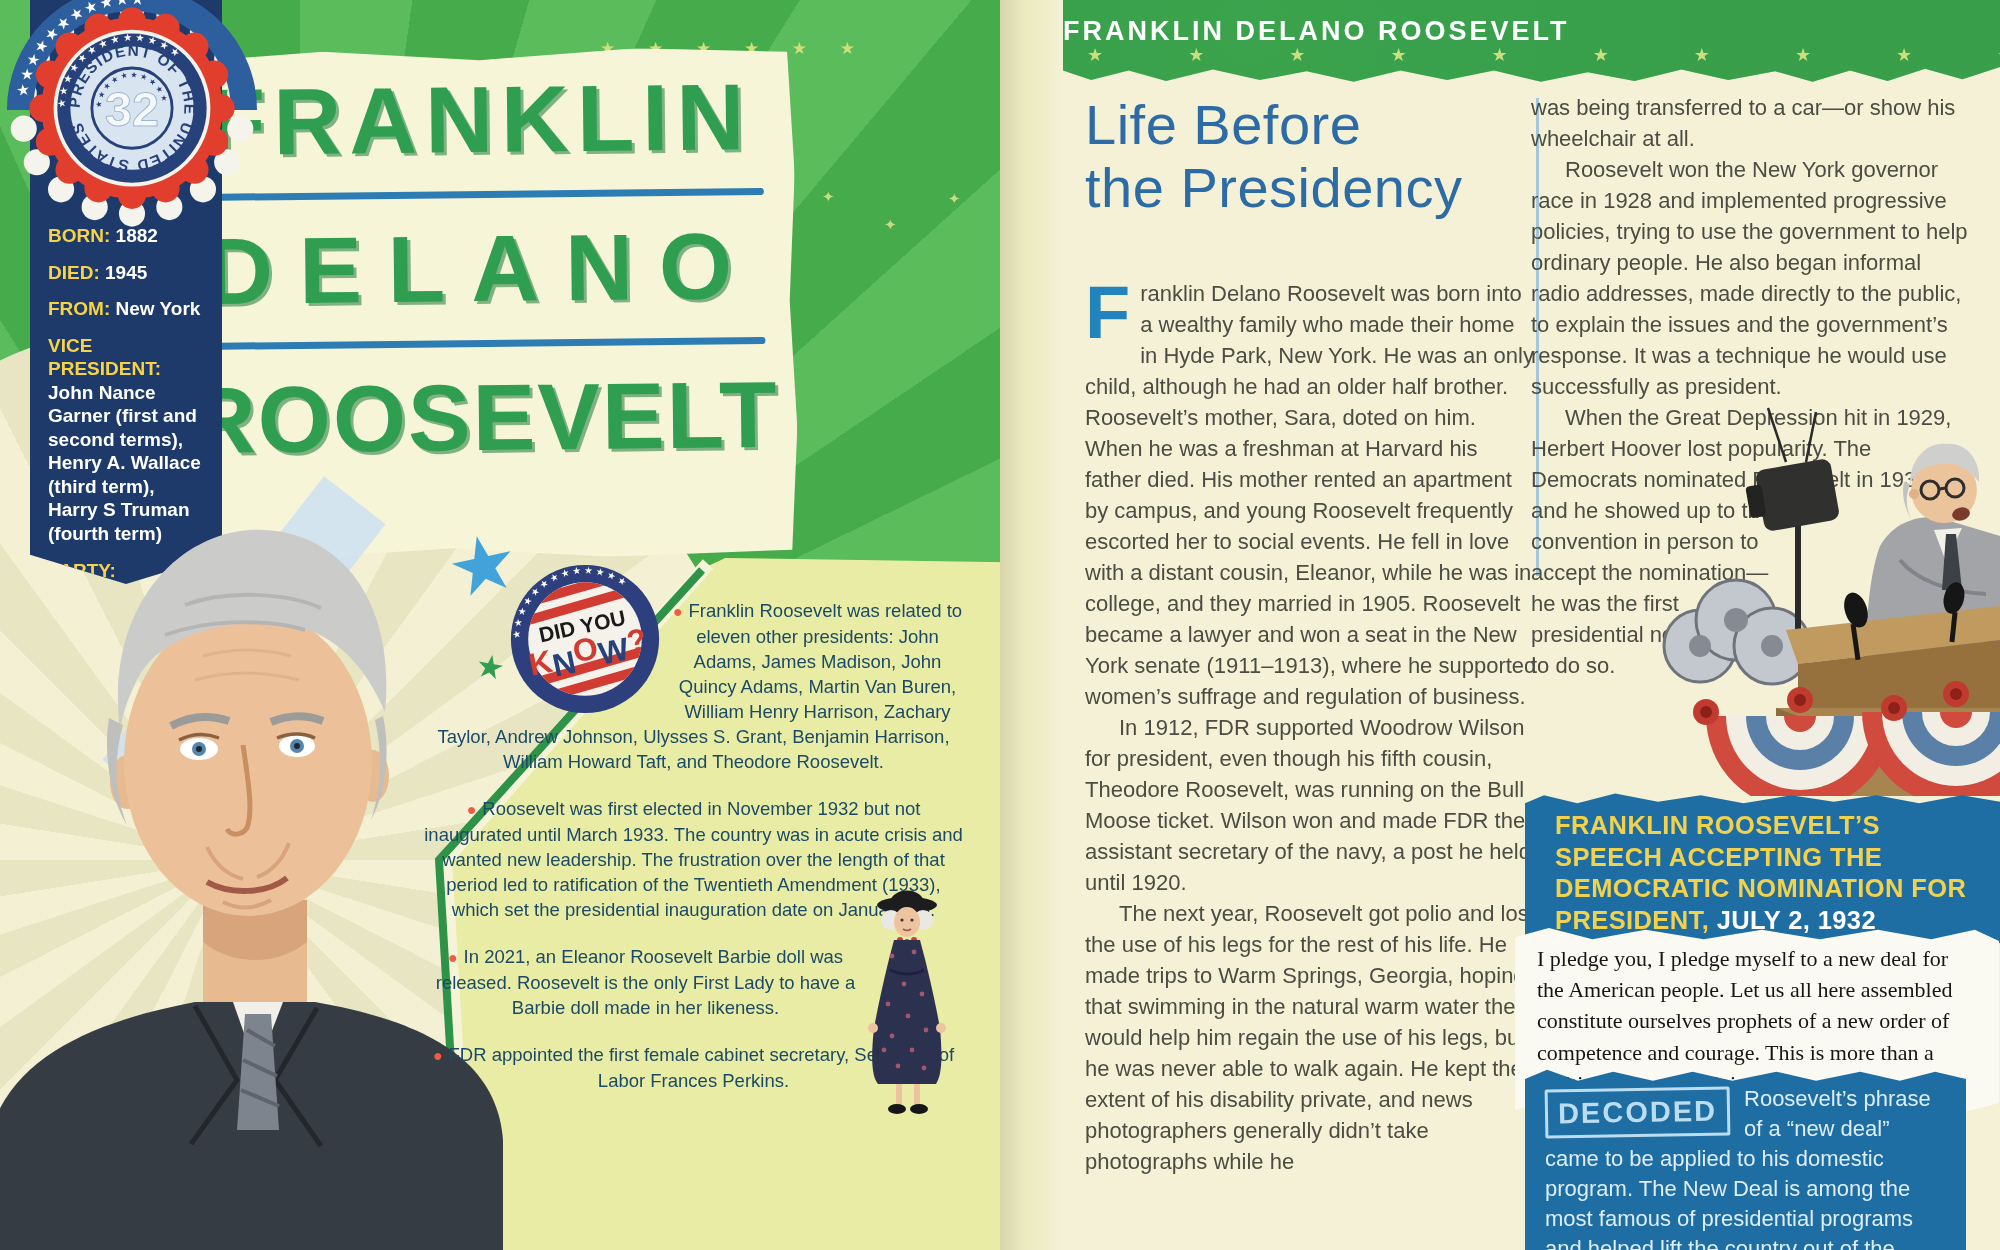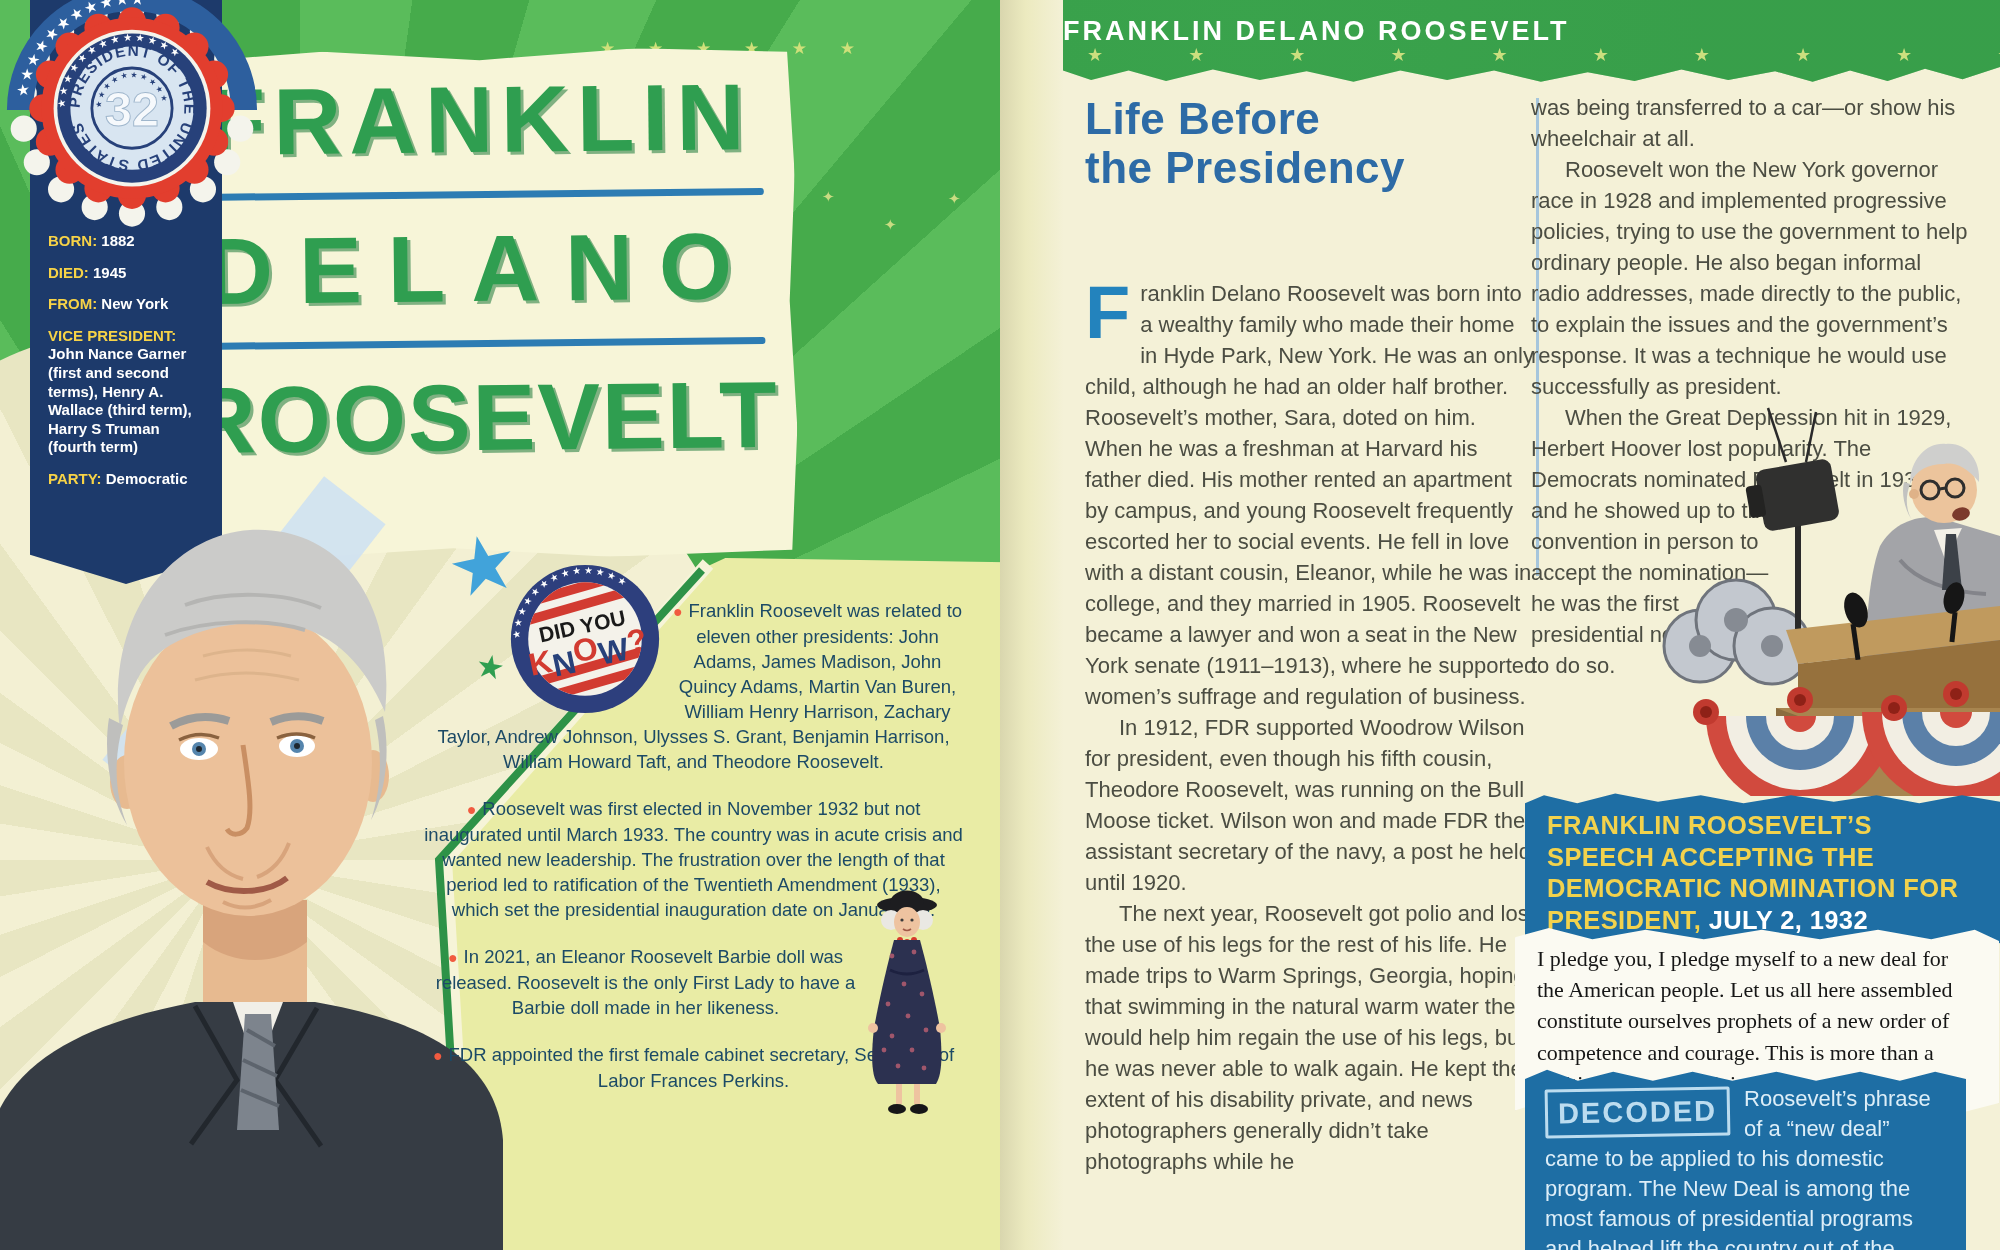--- a/index.html
+++ b/index.html
@@ -19,21 +19,21 @@
     transform:rotate(-0.6deg);padding-top:14px;
     clip-path:polygon(1% 2%,25% 0,50% 2%,75% 0,99% 1%,100% 25%,99% 50%,100% 75%,99% 99%,70% 100%,45% 98%,15% 100%,0 97%,1% 70%,0 40%,1% 15%);}
   .title-line{display:block;text-align:center;font-weight:bold;font-size:94px;line-height:112px;
     color:#2f9e50;text-shadow:3px 3px 0 rgba(30,120,58,.55);}
   .title-line.l1{letter-spacing:8px;}
   .title-line.l2{letter-spacing:26px;}
   .title-line.l3{letter-spacing:2px;}
   .title-rule{height:7px;background:#2d7cb3;width:90%;margin:15px auto;border-radius:3px;}
   .banner{position:absolute;left:30px;top:0;width:192px;height:584px;background:#1d3a6b;
     clip-path:polygon(0 0,100% 0,100% 95%,50% 100%,0 95%);padding:224px 14px 0 18px;}
-  .info-row{margin:8px 0 13px 0;font-size:15px;line-height:1.24;font-weight:bold;color:#fff;}
+  .info-row{margin:0 0 13px 0;font-size:19px;line-height:1.24;font-weight:bold;color:#fff;}
   .info-label{color:#f7d347;}
   .president-seal{position:absolute;left:-8px;top:-30px;}
   .stars-row{position:absolute;color:#cfe07a;font-size:17px;letter-spacing:14px;white-space:nowrap;}
   .stars-left{left:600px;top:38px;}
   .scatter-star{position:absolute;color:#c9dc82;font-size:15px;}
   .blue-band{position:absolute;left:205px;top:462px;width:78px;height:360px;background:#cfe2f1;
     opacity:.92;transform:rotate(38deg);}
   .blue-star{position:absolute;left:448px;top:520px;font-size:78px;color:#41a3da;transform:rotate(-12deg);}
   .green-star{position:absolute;left:476px;top:648px;font-size:32px;color:#2f9e50;transform:rotate(10deg);}
   .dyk-badge{position:absolute;left:508px;top:562px;}
@@ -50,35 +50,35 @@
     background:linear-gradient(to right,#d9d6ae,#eceabf 40%,#f4f1d7);}
 
   
   .page-right{position:absolute;left:1063px;top:0;width:937px;height:1250px;background:#f4f1d7;overflow:hidden;}
   .green-header{position:absolute;left:0;top:0;width:937px;height:88px;background:#3aa34c;
     background-image:radial-gradient(circle at 20% 30%,#35984705 0,#35984766 60%);
     clip-path:polygon(0 0,100% 0,100% 76%,96% 90%,92% 78%,88% 92%,84% 80%,80% 93%,76% 81%,71% 91%,66% 79%,61% 92%,56% 82%,51% 93%,46% 80%,41% 91%,36% 80%,31% 93%,26% 81%,21% 91%,16% 79%,11% 92%,7% 80%,3% 91%,0 80%);}
   .header-line{display:flex;justify-content:flex-end;align-items:baseline;gap:44px;
     padding:16px 58px 0 0;color:#fff;font-weight:bold;font-size:27px;letter-spacing:3px;flex-direction:column;}
   .header-stars{left:24px;top:44px;right:24px;color:#cbdf7e;font-size:18px;letter-spacing:40px;}
-  .section-heading{position:absolute;left:22px;top:94px;font-weight:bold;font-size:44px;
+  .section-heading{position:absolute;left:22px;top:94px;font-weight:normal;font-size:56px;
     line-height:1.12;color:#2d6ba6;letter-spacing:.5px;}
   .col{position:absolute;font-size:22px;line-height:31px;color:#4b4d42;}
   .col1{left:22px;top:278px;width:452px;}
   .col2{left:468px;top:92px;width:438px;}
   .col p{margin:0;}
   .col p.ind{text-indent:34px;}
   .dropcap{float:left;font-size:74px;line-height:.84;font-weight:bold;color:#2383bd;
     margin:4px 10px 0 0;}
   .col-rule{position:absolute;left:473px;top:98px;width:3px;height:478px;background:#a6c6dc;}
   .podium{position:absolute;left:585px;top:378px;}
   .wrap-spacer{float:right;width:272px;height:430px;
     shape-outside:polygon(55% 0,100% 0,100% 100%,0 100%,0 50%);}
   .speech-box{position:absolute;left:462px;top:792px;width:475px;min-height:138px;background:#1e6ea4;
-    padding:18px 22px;
+    padding:18px 30px;
     clip-path:polygon(0 7%,4% 2%,11% 7%,19% 1%,28% 6%,37% 2%,46% 7%,56% 2%,65% 6%,74% 2%,83% 7%,92% 2%,100% 6%,100% 93%,93% 98%,84% 93%,74% 98%,63% 93%,52% 98%,41% 94%,30% 98%,19% 93%,9% 98%,0 94%);}
   .speech-title{font-weight:bold;font-size:25.5px;line-height:1.24;letter-spacing:.4px;color:#f2d24d;}
   .speech-date{color:#ffffff;}
   .quote-box{position:absolute;left:452px;top:928px;width:484px;min-height:138px;background:#fbfaf2;
     padding:15px 22px;font-family:"Liberation Serif",serif;font-size:22px;line-height:1.42;color:#161616;
     box-shadow:0 2px 6px rgba(80,80,50,.25);
     clip-path:polygon(0 5%,7% 0,16% 6%,27% 1%,39% 6%,51% 1%,63% 6%,75% 1%,86% 6%,95% 1%,100% 7%,100% 94%,91% 100%,79% 94%,66% 99%,53% 94%,40% 100%,27% 94%,14% 99%,5% 94%,0 98%);}
   .decoded-box{position:absolute;left:462px;top:1068px;width:441px;height:182px;background:#1e6ea4;
     padding:16px 20px;color:#ddeef8;font-size:22px;line-height:1.36;
     clip-path:polygon(0 6%,5% 1%,12% 7%,20% 2%,29% 7%,38% 2%,47% 7%,57% 2%,66% 7%,76% 2%,85% 7%,93% 2%,100% 6%,100% 100%,0 100%);}

